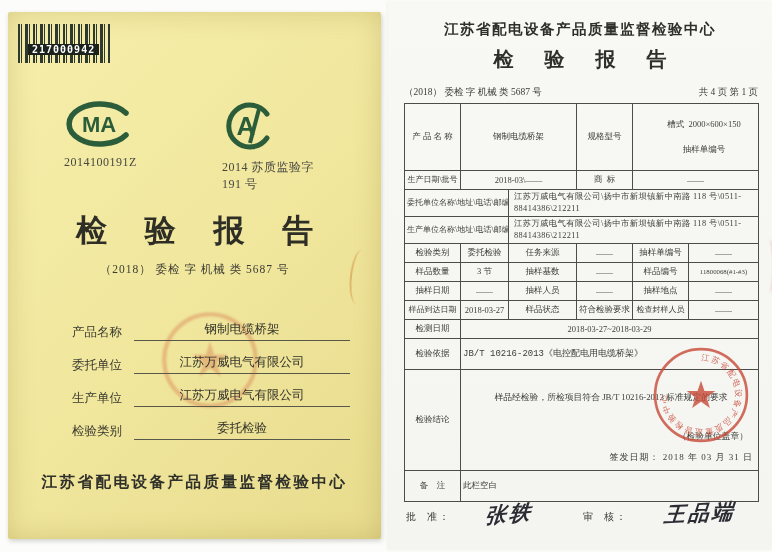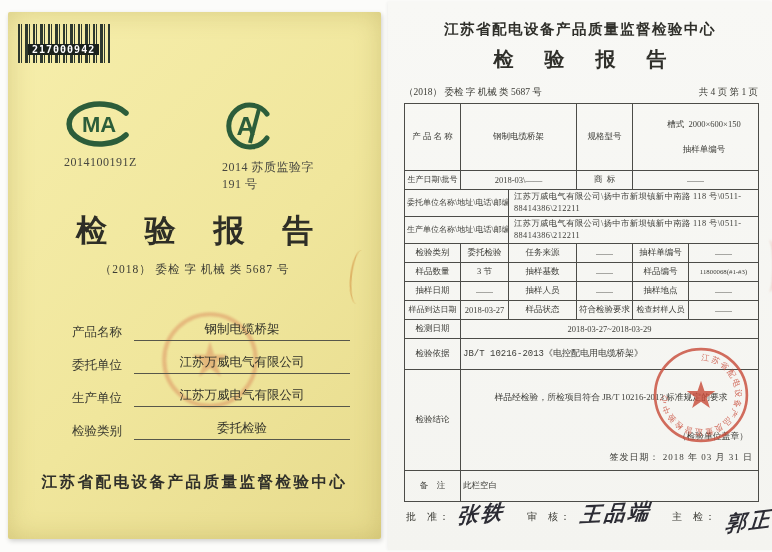--- a/index.html
+++ b/index.html
@@ -123,21 +123,21 @@
     position:absolute; left:262px; top:342px; width:102px; height:102px;
     opacity:.8; filter:blur(.4px); pointer-events:none;
   }
   .edge-mark {
     position:absolute; right:-4px; top:238px; width:14px; height:52px;
     border-right:3px solid rgba(210,85,60,.28); border-radius:50%;
     filter:blur(1px);
   }
   .sig-row {
     position:absolute; top:490px; left:18px; width:356px; height:50px;
-    display:flex; align-items:center;
+    display:flex; align-items:center;gap:28px;
   }
   .sig-label { font-size:10px; color:#3a3a34; letter-spacing:2px; white-space:pre; flex:none; }
   .sig-name {
     font-family:"DejaVu Serif","Liberation Serif",serif;
     font-style:italic; font-weight:bold; color:#2c2c34;
     font-size:21px; letter-spacing:3px; white-space:nowrap;
   }
   .sig-1 { transform:rotate(-5deg) skewX(-10deg); margin:0 8px 6px 6px; }
   .sig-2 { transform:rotate(-3deg) skewX(-8deg);  margin:0 6px 8px 8px; }
   .sig-3 { transform:rotate(-7deg) skewX(-12deg); margin:6px 0 0 8px; }

